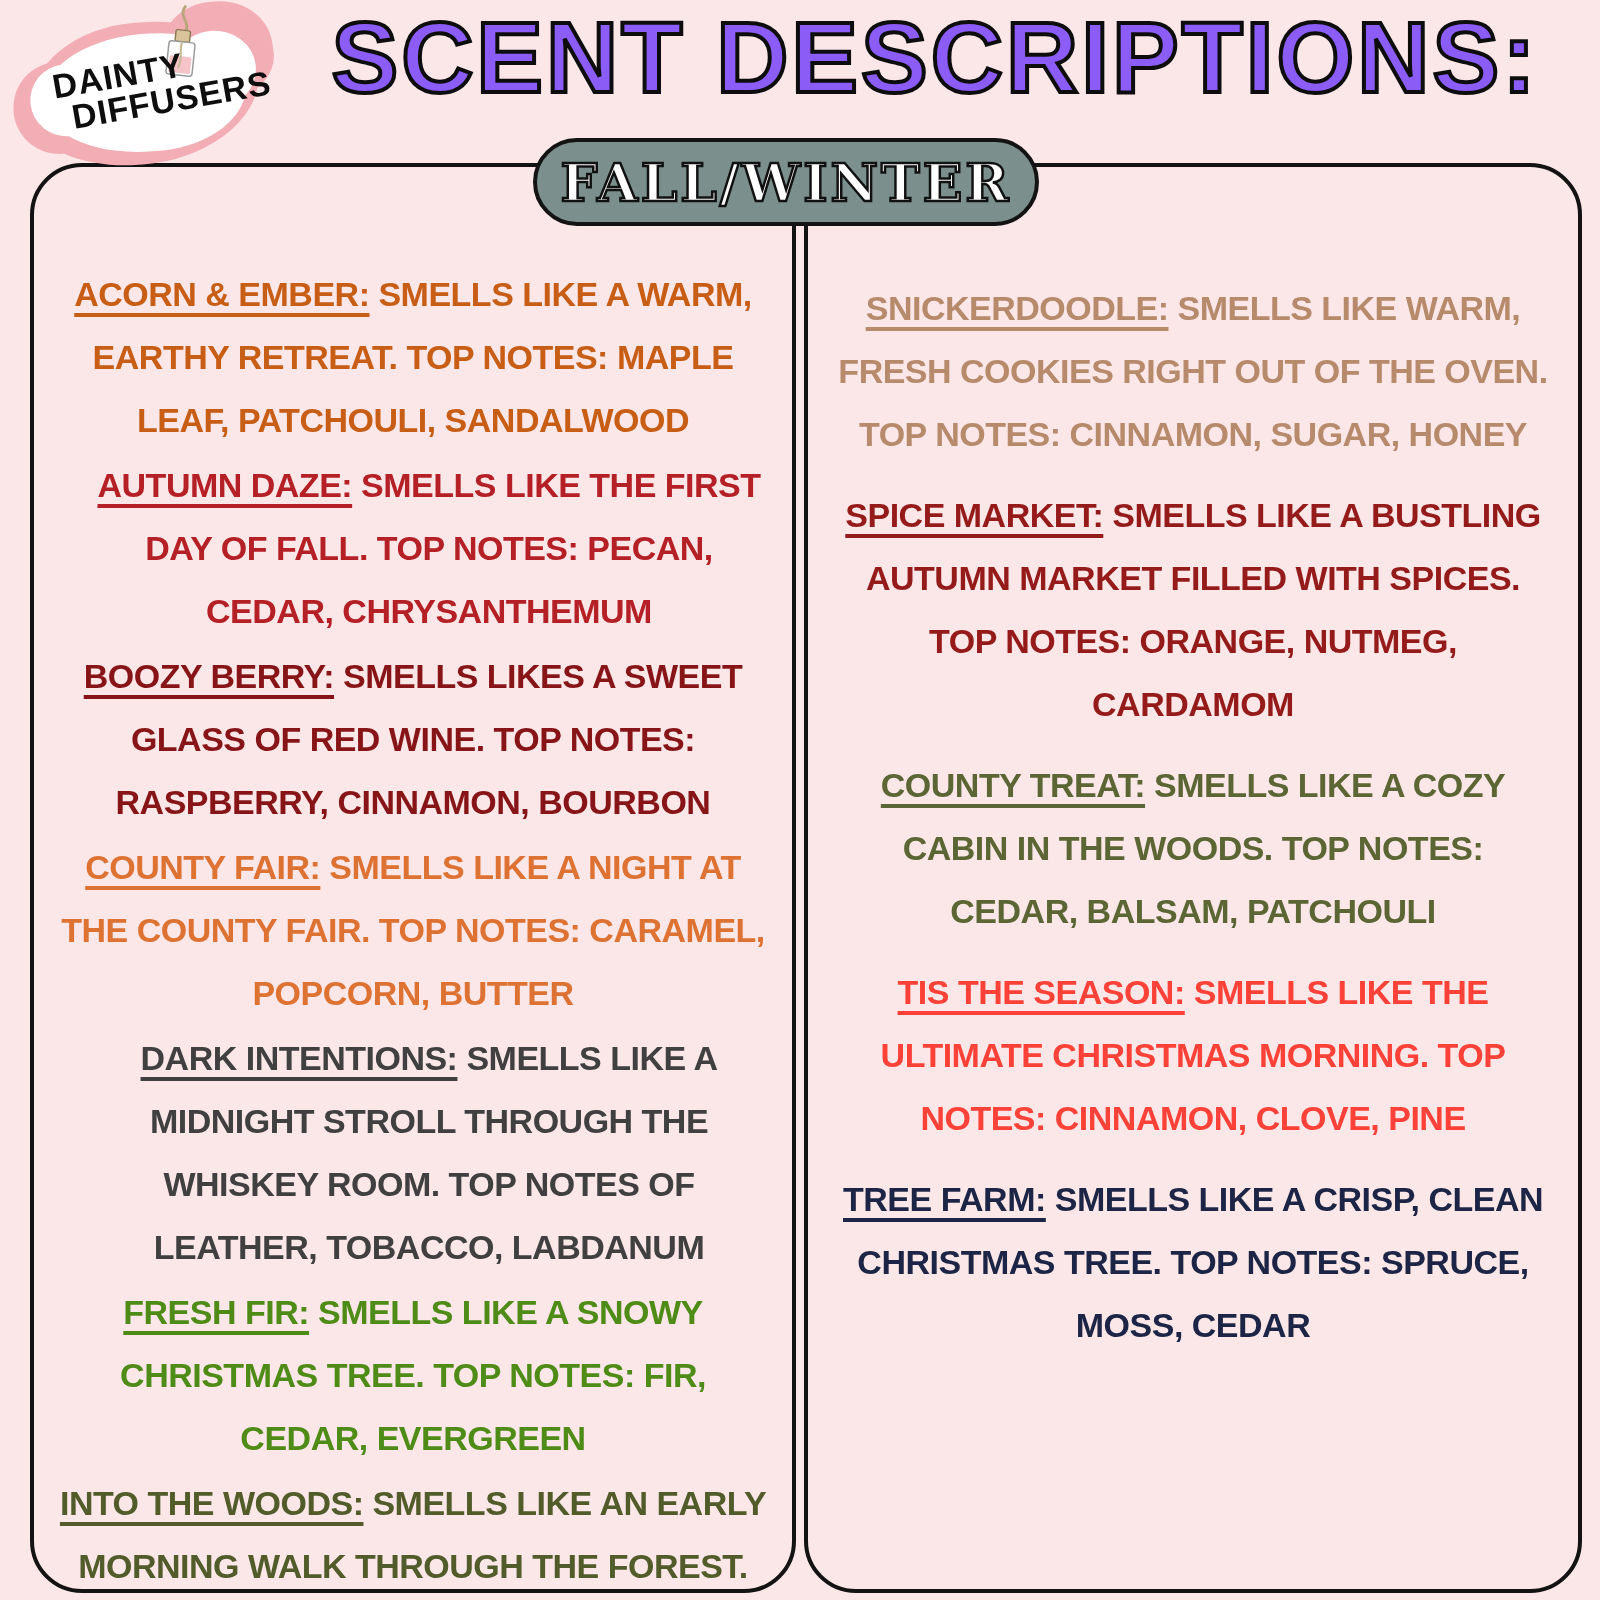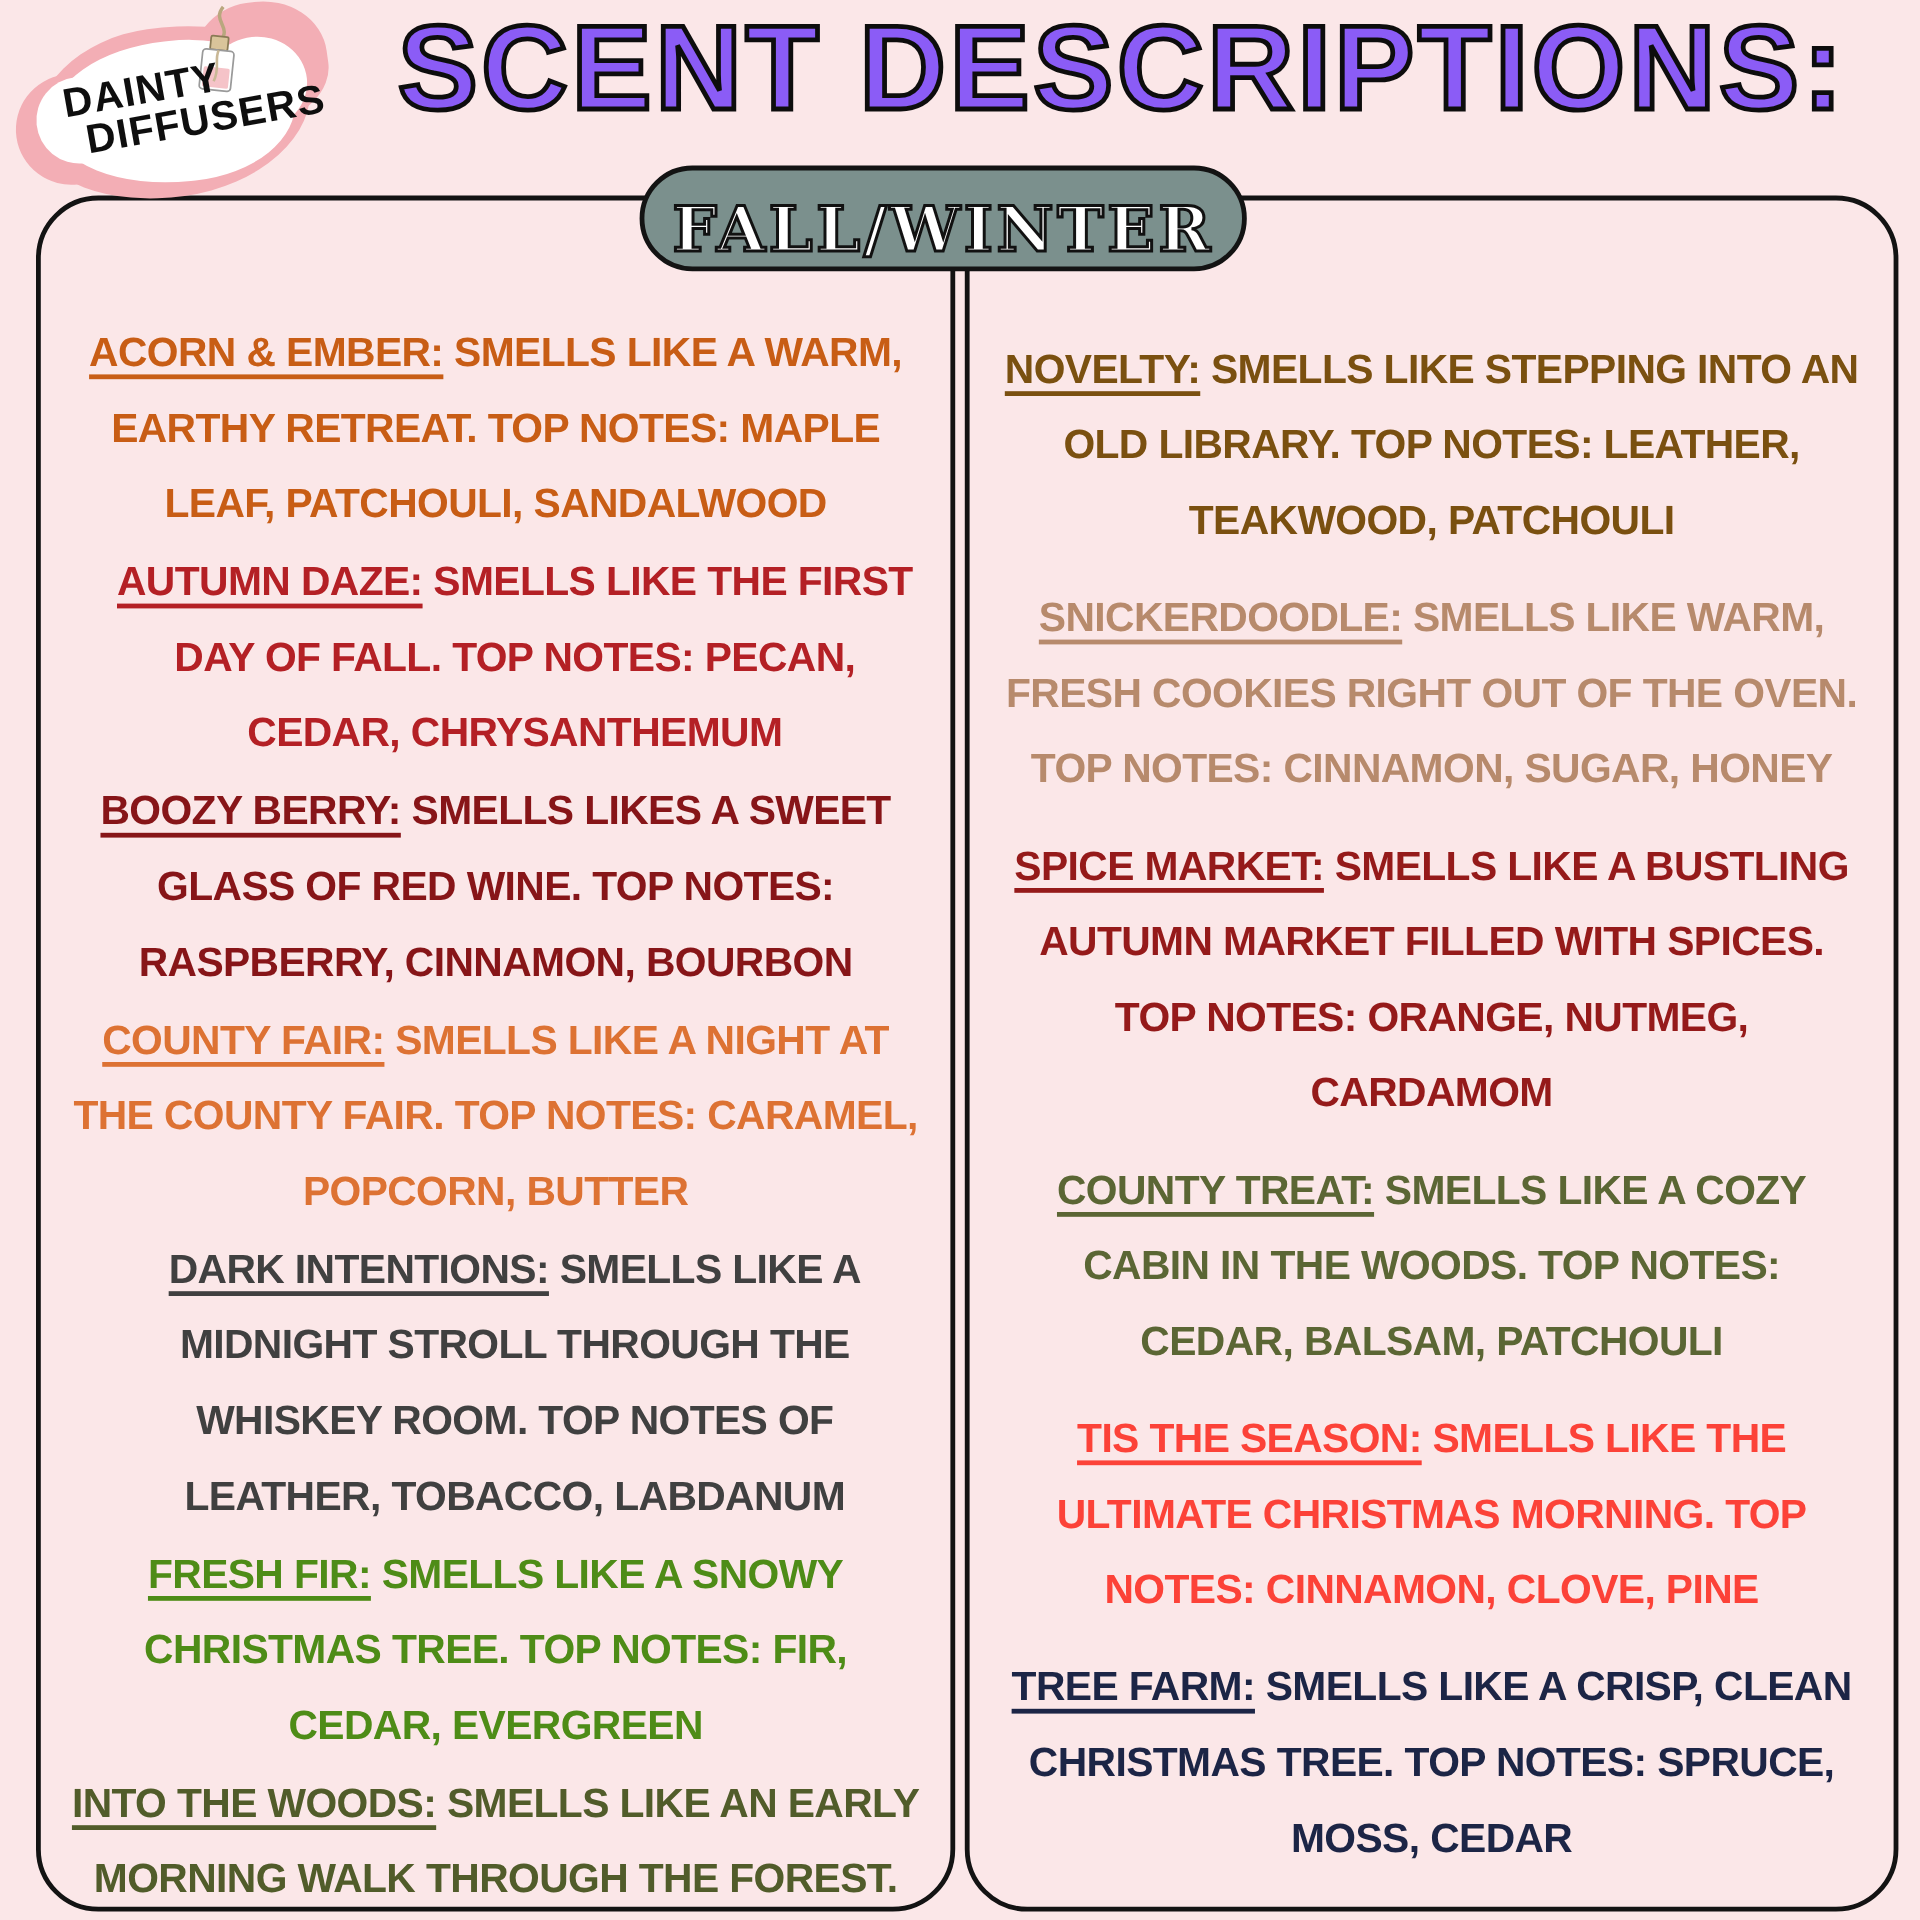--- a/index.html
+++ b/index.html
@@ -55,21 +55,21 @@
     text-align:center;
     font-size:100px; font-weight:800; letter-spacing:3px;
     color:#8b5cf6;
     -webkit-text-stroke:4px #0d0d0d;
   }
 
   
   .banner {
     position:absolute; left:533px; top:138px; width:506px; height:88px;
     background:#7b908d; border:4px solid #131313; border-radius:44px;
-    display:flex; align-items:flex-end; justify-content:center; z-index:5;
+    display:flex; align-items:center; justify-content:center; z-index:5;
   }
   .banner-label {
     font-family:"DejaVu Serif", serif; font-weight:bold;
     font-size:52px; letter-spacing:3px; color:#ffffff;
     -webkit-text-stroke:2.5px #111111;
   }
 
   
   .box {
     position:absolute; top:163px; height:1430px;
@@ -123,21 +123,20 @@
       <p class="scent" style="color: rgb(180, 32, 37); margin-left: 32px;"><span class="scent-name">AUTUMN DAZE:</span> <span class="scent-desc">SMELLS LIKE THE FIRST DAY OF FALL. TOP NOTES: PECAN, CEDAR, CHRYSANTHEMUM</span></p>
       <p class="scent" style="color: rgb(135, 21, 24);"><span class="scent-name">BOOZY BERRY:</span> <span class="scent-desc">SMELLS LIKES A SWEET GLASS OF RED WINE. TOP NOTES: RASPBERRY, CINNAMON, BOURBON</span></p>
       <p class="scent" style="color: rgb(221, 114, 51);"><span class="scent-name">COUNTY FAIR:</span> <span class="scent-desc">SMELLS LIKE A NIGHT AT THE COUNTY FAIR. TOP NOTES: CARAMEL, POPCORN, BUTTER</span></p>
       <p class="scent" style="color: #404040; margin-left: 32px;"><span class="scent-name">DARK INTENTIONS:</span> <span class="scent-desc">SMELLS LIKE A MIDNIGHT STROLL THROUGH THE WHISKEY ROOM. TOP NOTES OF LEATHER, TOBACCO, LABDANUM</span></p>
       <p class="scent" style="color: rgb(78, 140, 23);"><span class="scent-name">FRESH FIR:</span> <span class="scent-desc">SMELLS LIKE A SNOWY CHRISTMAS TREE. TOP NOTES: FIR, CEDAR, EVERGREEN</span></p>
       <p class="scent" style="color: rgb(81, 92, 42);"><span class="scent-name">INTO THE WOODS:</span> <span class="scent-desc">SMELLS LIKE AN EARLY MORNING WALK THROUGH THE FOREST. TOP NOTES: SAGE, PINE, THISTLE</span></p>
     </div>
 </div>
 <div class="box box-right">
   <div class="scent-list" id="col-1">
-      <p class="scent" style="color: rgb(122, 80, 16);"><span class="scent-name">NOVELTY:</span> <span class="scent-desc">SMELLS LIKE STEPPING INTO AN OLD LIBRARY. TOP NOTES: LEATHER, TEAKWOOD, PATCHOULI</span></p>
       <p class="scent" style="color: rgb(183, 138, 108);"><span class="scent-name">SNICKERDOODLE:</span> <span class="scent-desc">SMELLS LIKE WARM, FRESH COOKIES RIGHT OUT OF THE OVEN. TOP NOTES: CINNAMON, SUGAR, HONEY</span></p>
       <p class="scent" style="color: rgb(149, 26, 26);"><span class="scent-name">SPICE MARKET:</span> <span class="scent-desc">SMELLS LIKE A BUSTLING AUTUMN MARKET FILLED WITH SPICES. TOP NOTES: ORANGE, NUTMEG, CARDAMOM</span></p>
       <p class="scent" style="color: rgb(91, 102, 52);"><span class="scent-name">COUNTY TREAT:</span> <span class="scent-desc">SMELLS LIKE A COZY CABIN IN THE WOODS. TOP NOTES: CEDAR, BALSAM, PATCHOULI</span></p>
       <p class="scent" style="color: rgb(252, 66, 56);"><span class="scent-name">TIS THE SEASON:</span> <span class="scent-desc">SMELLS LIKE THE ULTIMATE CHRISTMAS MORNING. TOP NOTES: CINNAMON, CLOVE, PINE</span></p>
       <p class="scent" style="color: rgb(28, 37, 70);"><span class="scent-name">TREE FARM:</span> <span class="scent-desc">SMELLS LIKE A CRISP, CLEAN CHRISTMAS TREE. TOP NOTES: SPRUCE, MOSS, CEDAR</span></p>
     </div>
 </div>
 
 <div class="banner">
   <span class="banner-label">FALL/WINTER</span>

